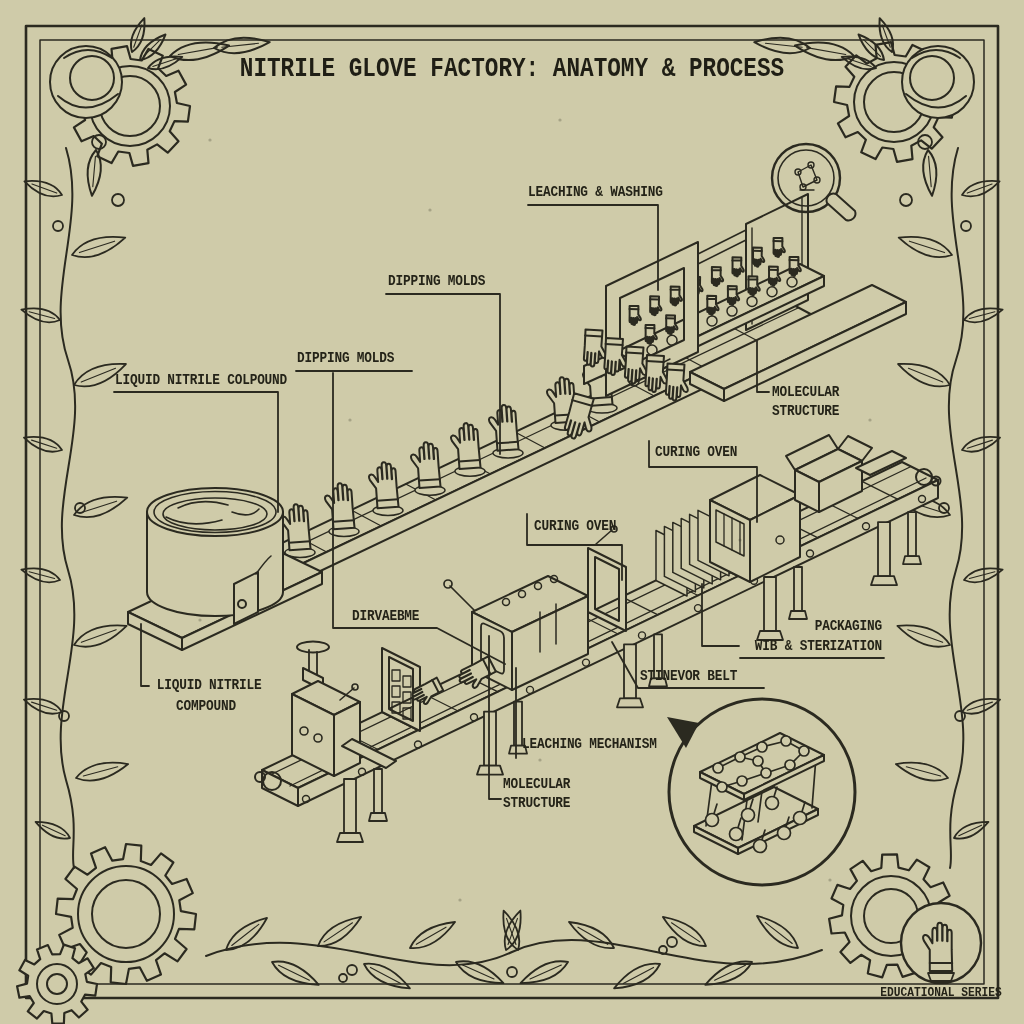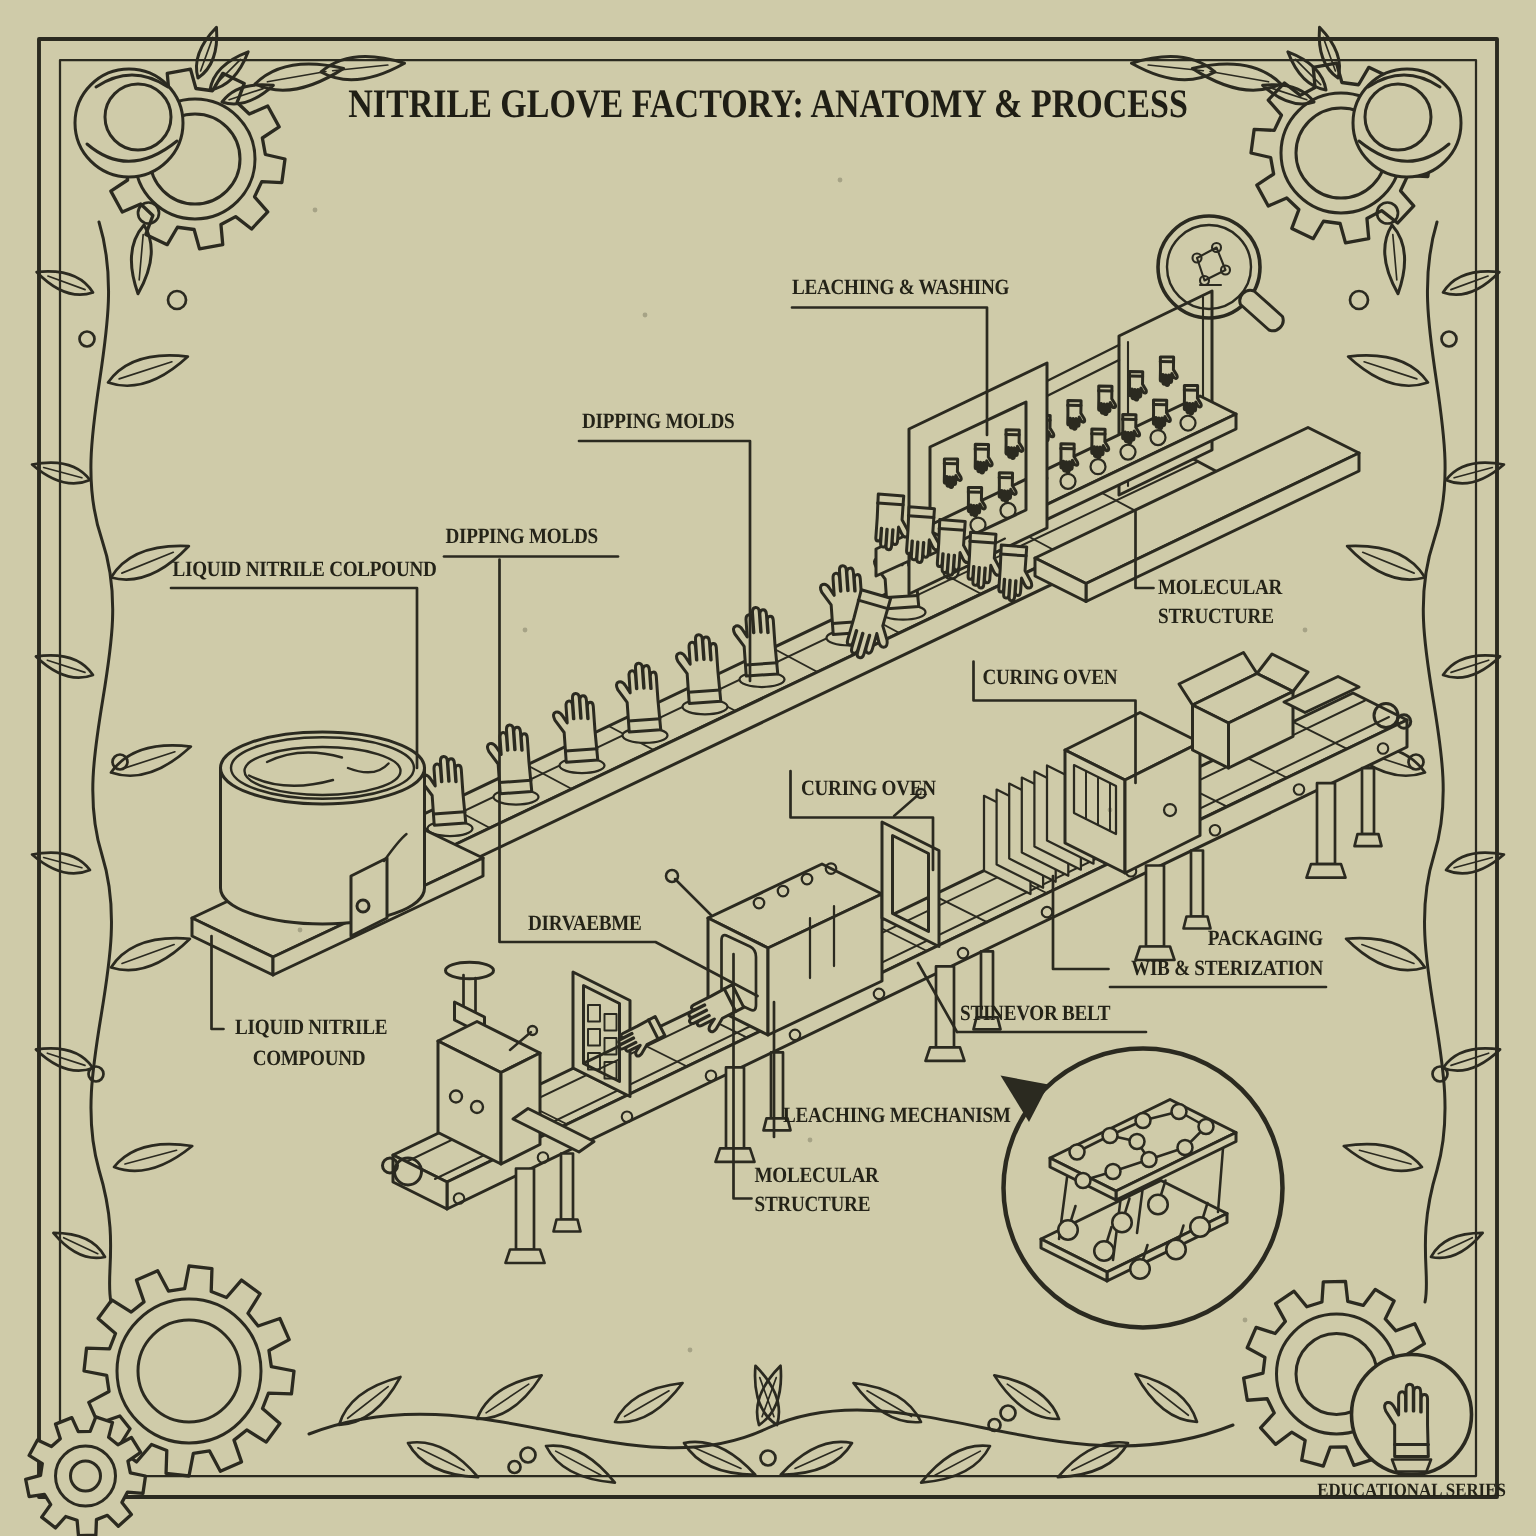--- a/index.html
+++ b/index.html
@@ -1,17 +1,17 @@
 <!DOCTYPE html>
 <html><head>
 <meta charset="utf-8">
 <style>
   html,body{margin:0;padding:0;background:#8a8670;}
   .stage{position:relative;width:1024px;height:1024px;background:#cfcba9;overflow:hidden;
-         font-family:Liberation Serif, serif;}
+         font-family:Liberation Mono, monospace;}
   svg{position:absolute;left:0;top:0;}
   .title{position:absolute;left:0;top:54px;width:100%;text-align:center;
          font-size:27px;font-weight:700;letter-spacing:0px;color:#1f1e15;
          transform:scaleX(.84);white-space:nowrap;}
   .lbl{position:absolute;font-weight:700;font-size:14.5px;line-height:19px;color:#242318;
        letter-spacing:-0.2px;transform:scaleX(.88);transform-origin:0 0;white-space:nowrap;}
   .lbl.right{text-align:right;transform-origin:100% 0;}
   .lbl.center{text-align:center;transform-origin:50% 0;}
   .badge-text{position:absolute;left:871px;top:986px;width:140px;text-align:center;
        font-weight:700;font-size:12.5px;color:#242318;transform:scaleX(.9);}

